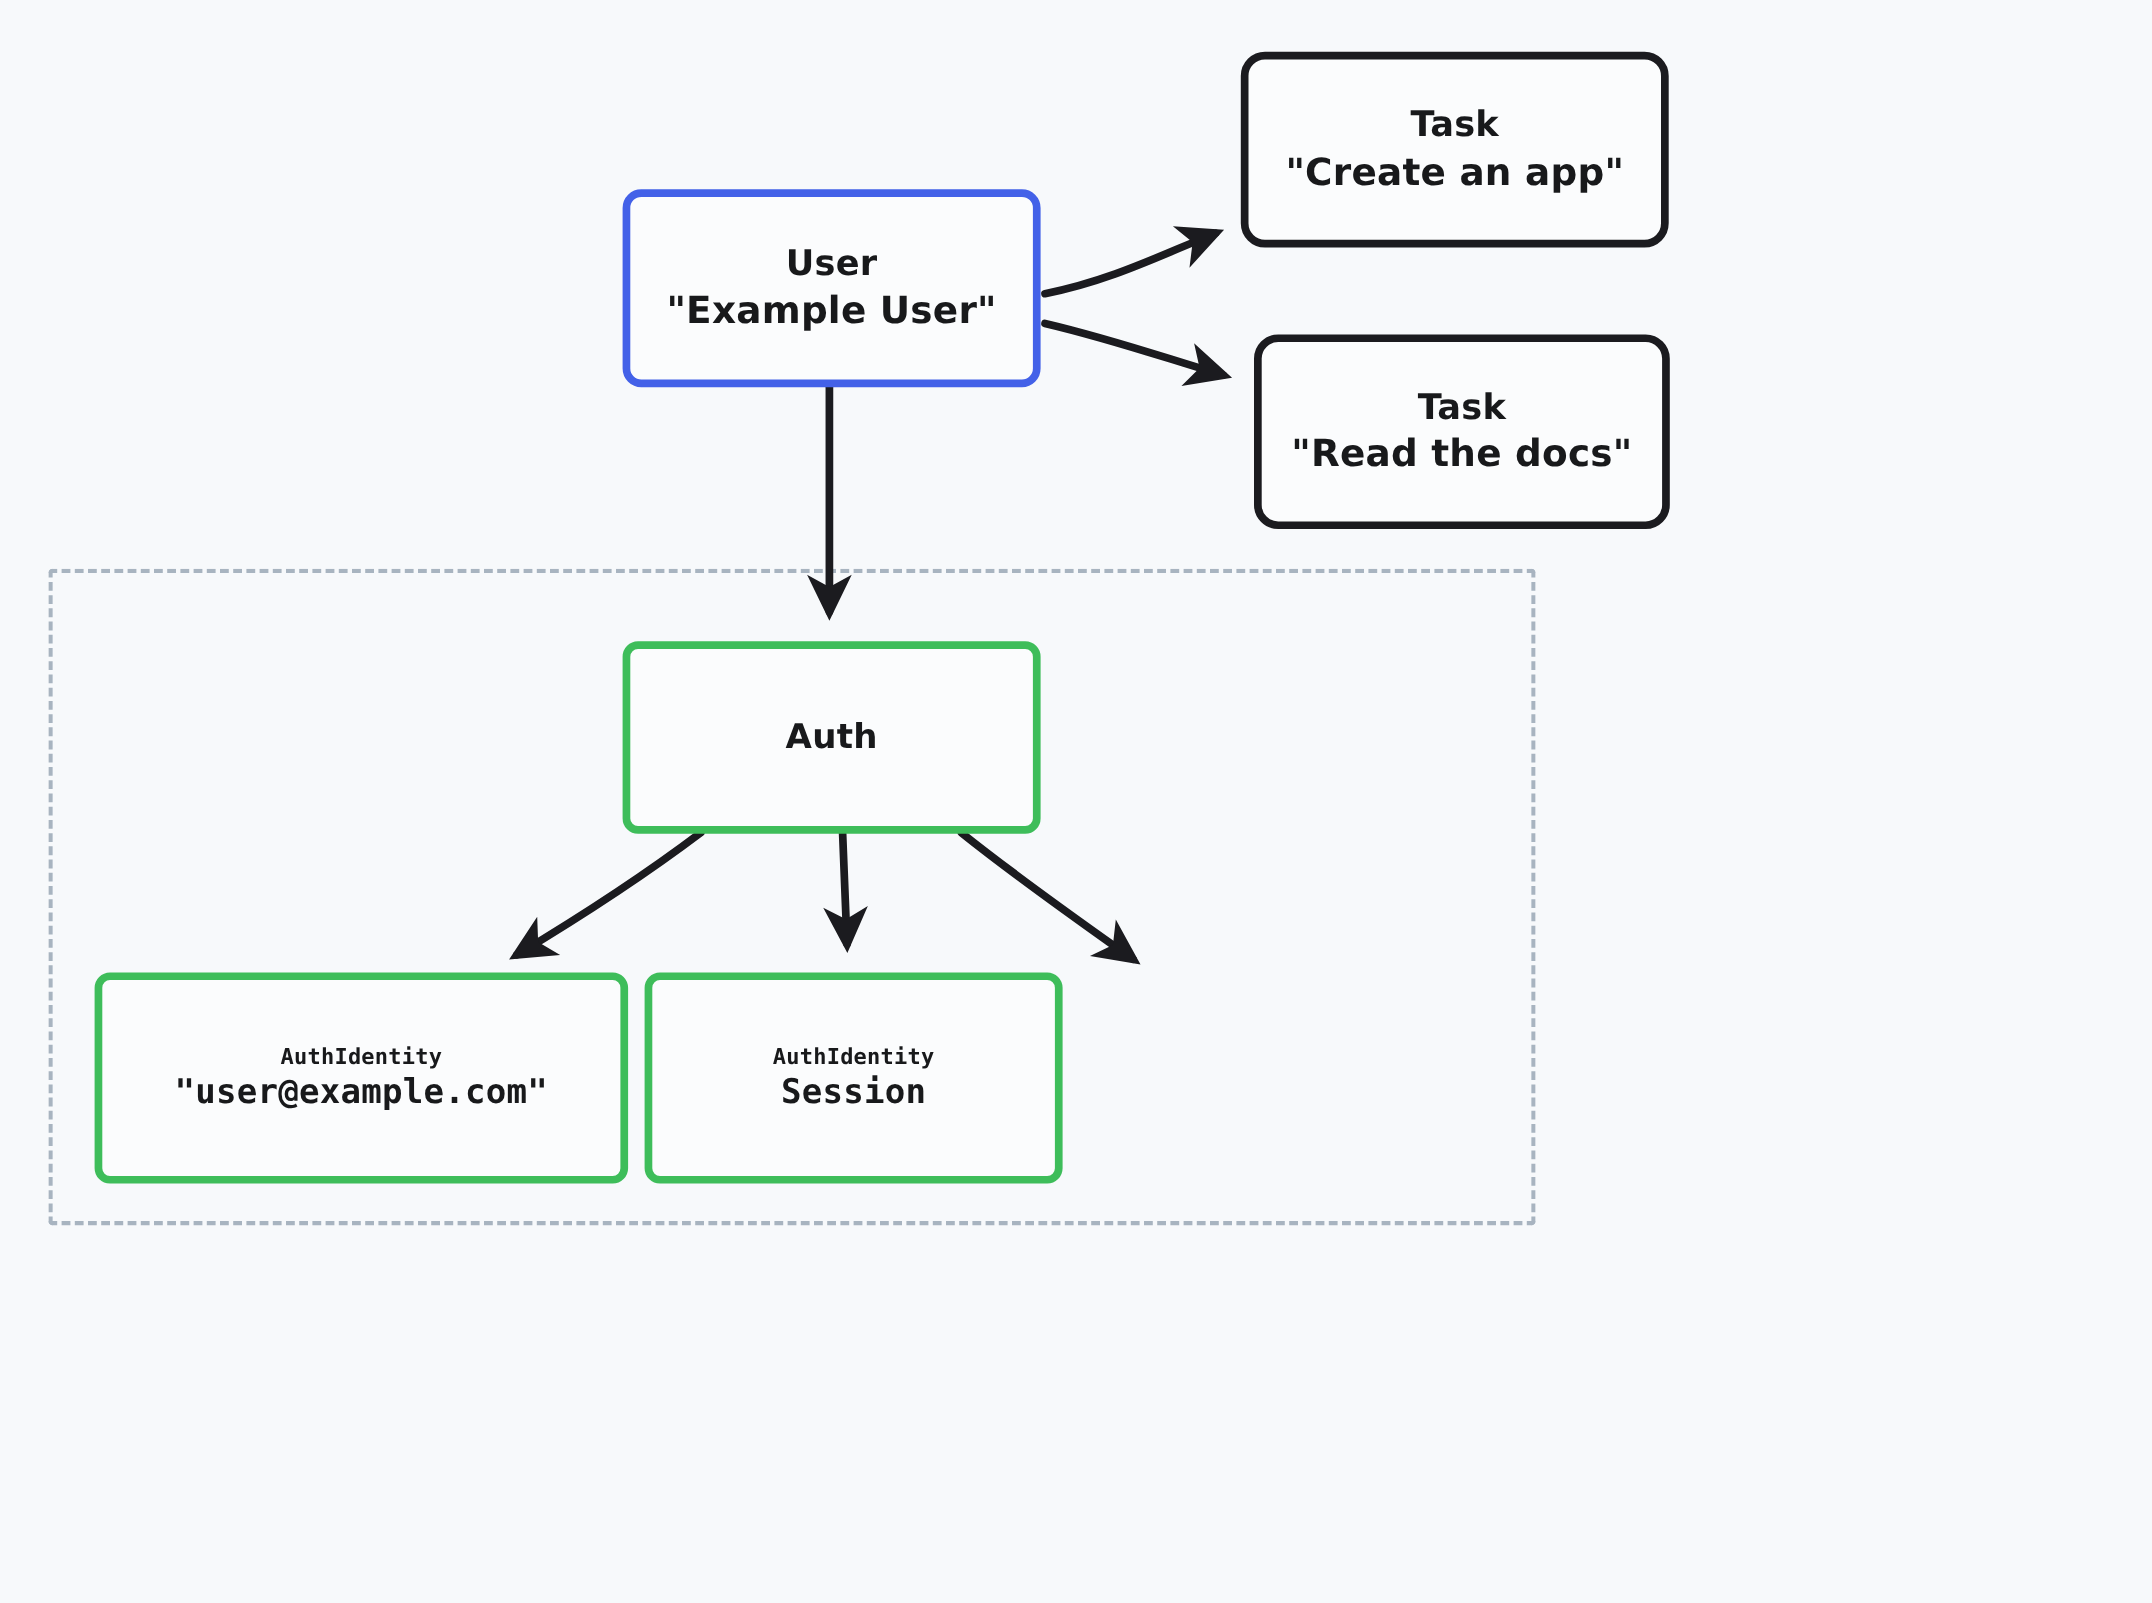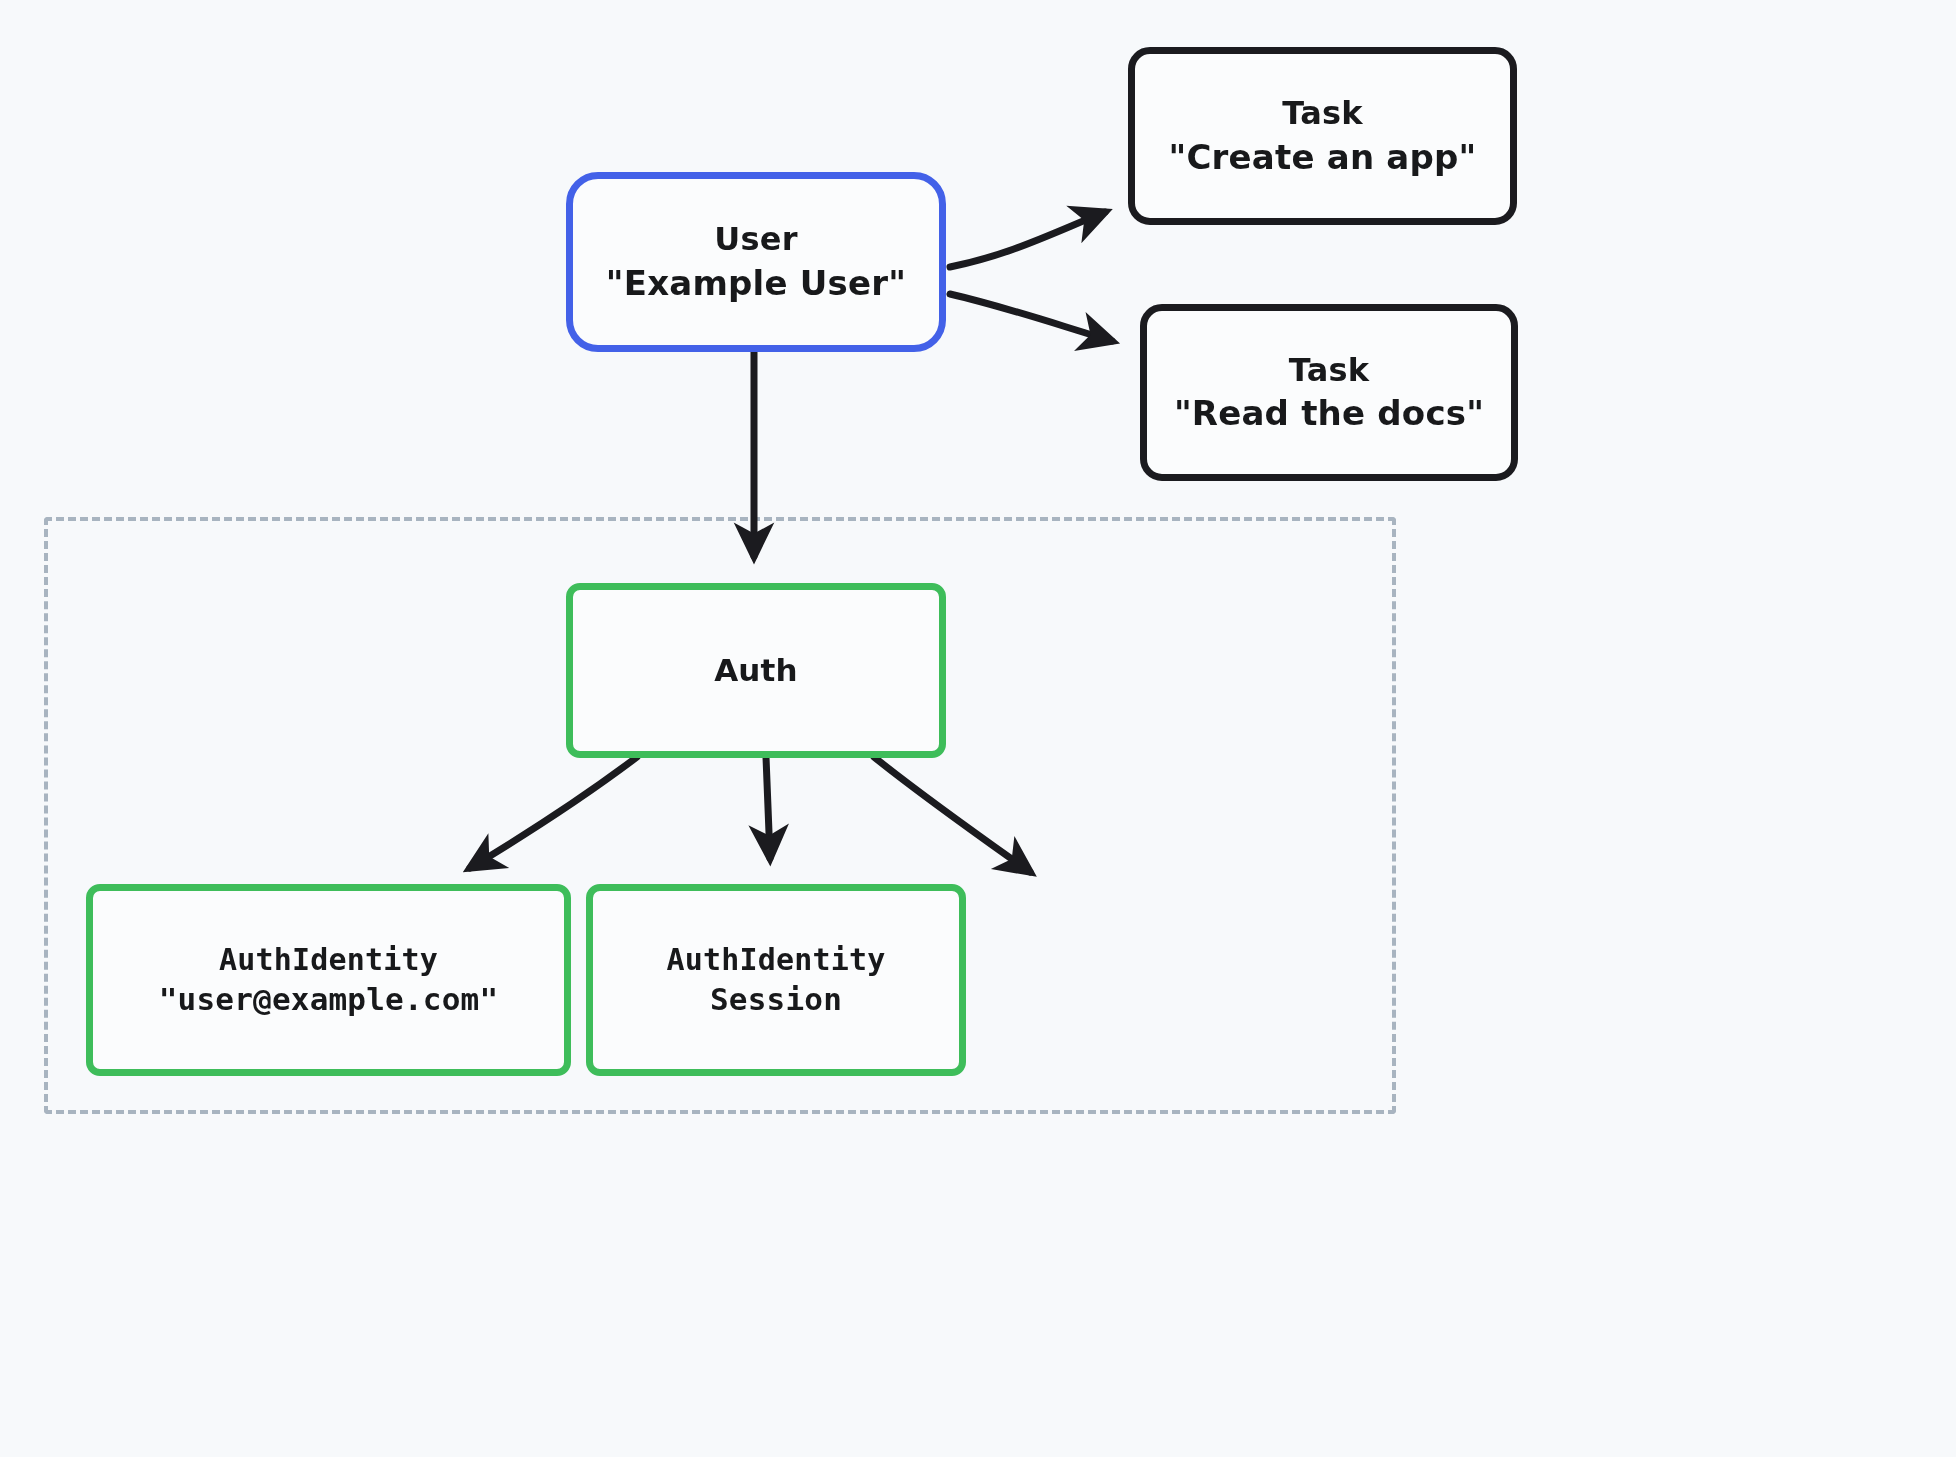--- a/index.html
+++ b/index.html
@@ -29,39 +29,39 @@
     color: #18191b;
     letter-spacing: 0.2px;
   }
   .node .ln {
     display: block;
     white-space: pre;
     line-height: 1.30;
   }
 
   
-  .node.blue   { border: 7px solid #4361e8; border-radius: 32px; }
+  .node.blue   { border: 7px solid #4361e8; border-radius: 17px; }
   .node.black  { border: 7px solid #1b1b1f; border-radius: 22px; }
   .node.green  { border: 7px solid #3ebd5a; border-radius: 14px; }
 
   
   .t-title {
     font-weight: 700;
     font-size: 32px;
     font-family: "DejaVu Sans", sans-serif;
   }
   .t-sub {
     font-weight: 700;
     font-size: 34px;
     font-family: "DejaVu Sans", sans-serif;
   }
   .t-mono {
     font-family: "DejaVu Sans Mono", monospace;
     font-weight: 700;
-    font-size: 30px;
+    font-size: 20px;
   }
   .t-mono-sub {
     font-family: "DejaVu Sans Mono", monospace;
     font-weight: 700;
     font-size: 31px;
   }
   .t-plain {
     font-family: "DejaVu Sans", sans-serif;
     font-weight: 700;
     font-size: 31px;

